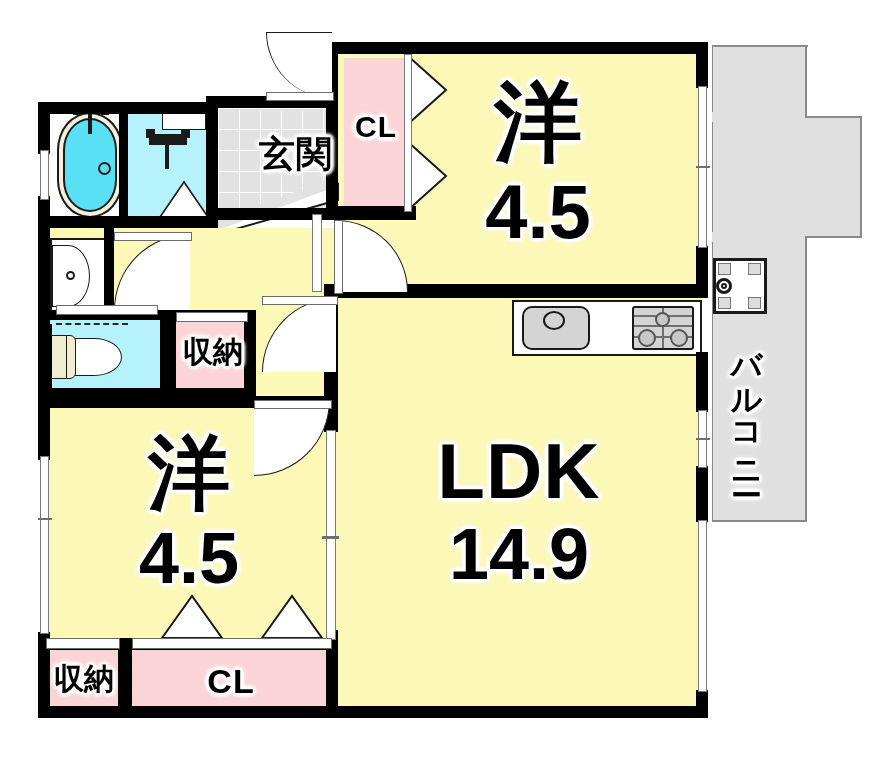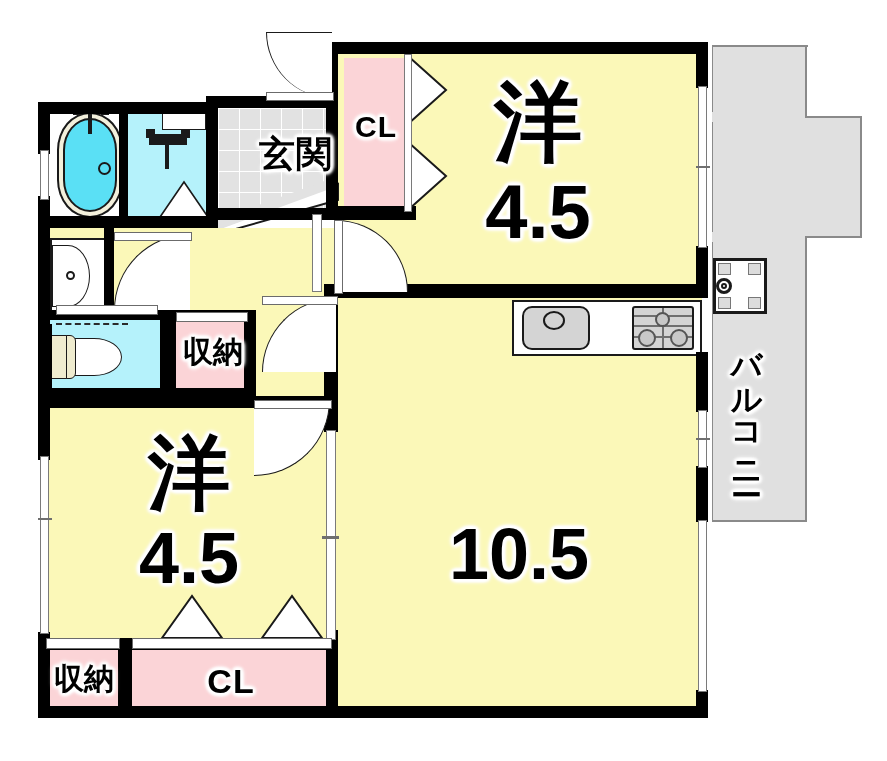--- a/index.html
+++ b/index.html
@@ -252,21 +252,22 @@
   <div class="leaf" style="left:46px;top:638px;width:72px;height:9px;"></div>
 
   <div class="leaf" style="left:176px;top:312px;width:70px;height:8px;"></div>
 
   <div class="lbl lbl-jp" style="left:470px;top:78px;width:136px;font-size:88px;">洋</div>
   <div class="lbl" style="left:470px;top:174px;width:136px;font-size:76px;">4.5</div>
 
   <div class="lbl lbl-jp" style="left:126px;top:432px;width:126px;font-size:82px;">洋</div>
   <div class="lbl" style="left:126px;top:522px;width:126px;font-size:72px;">4.5</div>
 
-  <div class="lbl" style="left:412px;top:518px;width:214px;font-size:72px;">10.5</div>
+  <div class="lbl" style="left:412px;top:432px;width:214px;font-size:78px;letter-spacing:1px;">LDK</div>
+  <div class="lbl" style="left:412px;top:518px;width:214px;font-size:72px;">14.9</div>
 
   <div class="lbl lbl-jp" style="left:244px;top:136px;width:104px;font-size:36px;letter-spacing:1px;">玄関</div>
 
   <div class="lbl" style="left:344px;top:112px;width:64px;font-size:30px;letter-spacing:1px;">CL</div>
 
   <div class="lbl" style="left:166px;top:664px;width:130px;font-size:34px;letter-spacing:1px;">CL</div>
 
   <div class="lbl lbl-jp" style="left:178px;top:337px;width:70px;font-size:30px;">収納</div>
 
   <div class="lbl lbl-jp" style="left:48px;top:664px;width:72px;font-size:30px;">収納</div>

